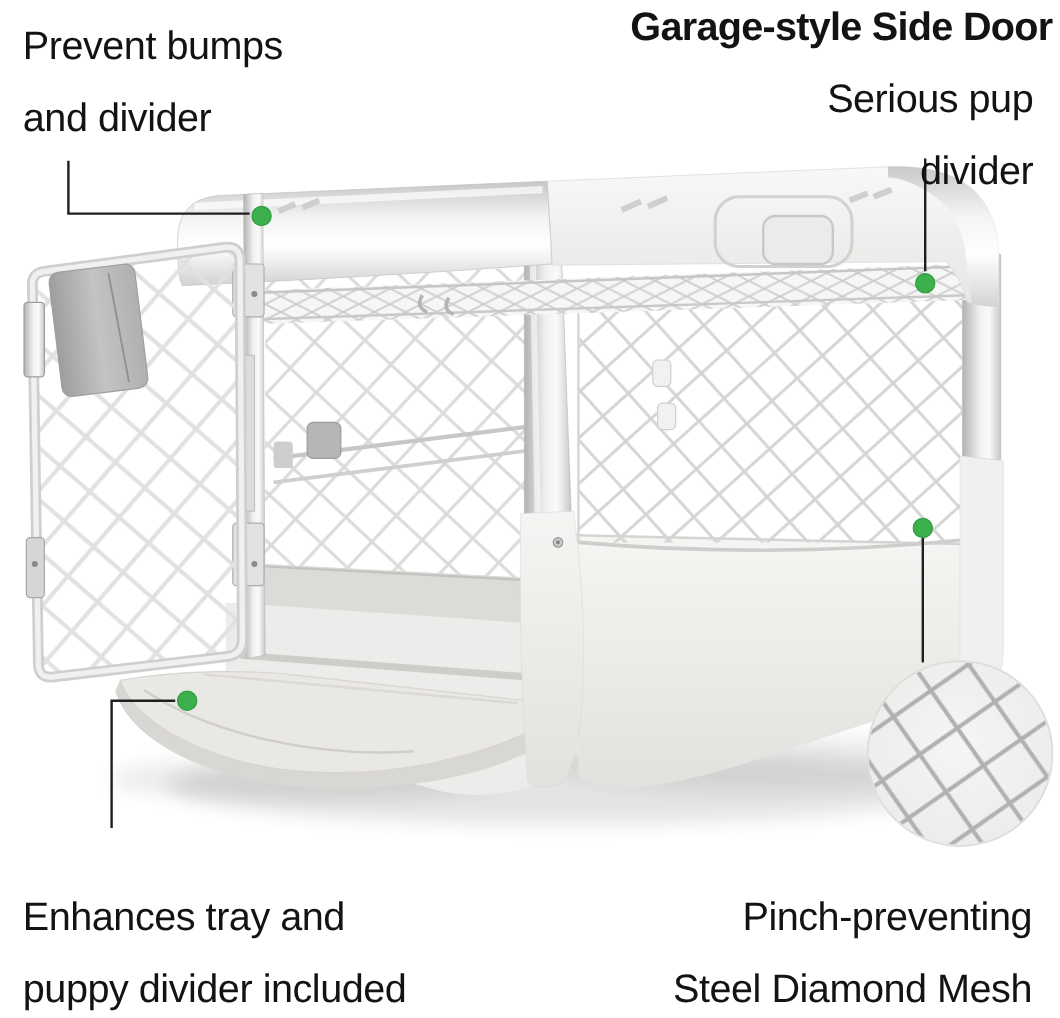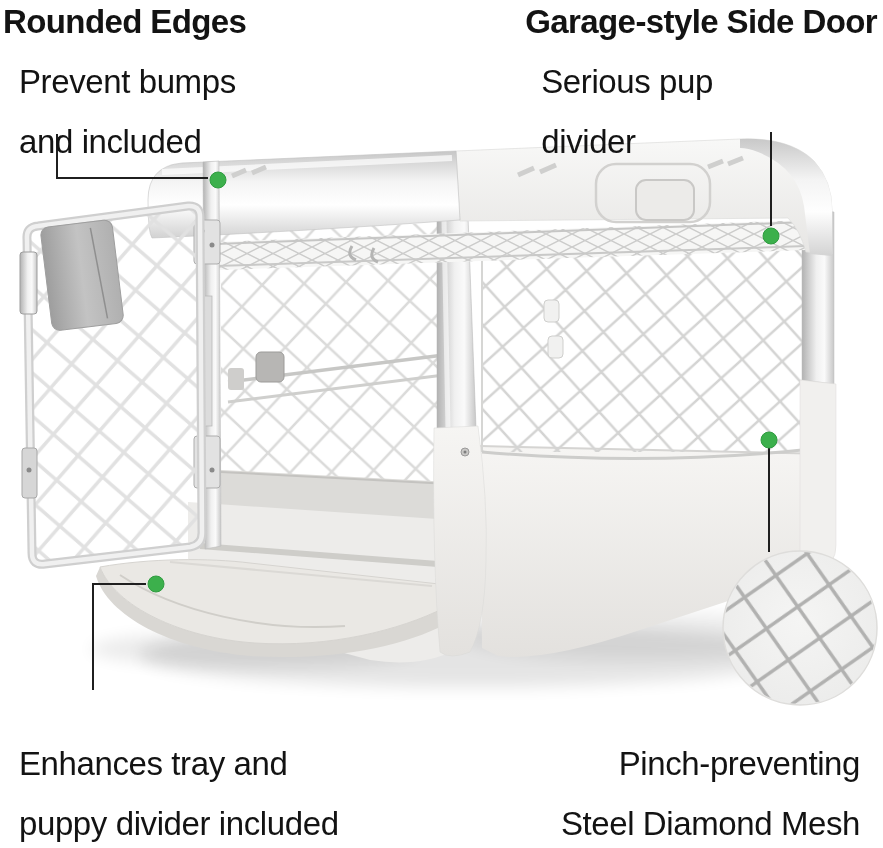--- a/index.html
+++ b/index.html
@@ -10,21 +10,21 @@
   html,body{margin:0;padding:0;background:var(--bg);}
   .canvas{
     position:relative;width:883px;height:848px;background:var(--bg);
     font-family:"Liberation Sans", sans-serif;color:var(--ink);overflow:hidden;
   }
   .photo{position:absolute;left:0;top:0;width:883px;height:848px;}
   .callout{position:absolute;white-space:nowrap;}
   .callout .t{font-size:33px;font-weight:700;line-height:44px;letter-spacing:-0.6px;margin:0;}
   .callout .l{font-size:33px;font-weight:400;line-height:44px;letter-spacing:-0.4px;margin:16px;}
   .tl{left:3px;top:0px;text-align:left;}
-  .tr{right:6px;top:0px;}
+  .tr{right:6px;top:0px;text-align:right;}
   .bl{left:3px;top:726px;text-align:left;}
   .br{right:7px;top:726px;text-align:right;}
 </style>
 </head>
 <body>
 
 <div class="canvas">
 
   <svg class="photo" viewBox="0 0 883 848" aria-hidden="true">
     <defs>
@@ -201,23 +201,22 @@
       <circle cx="769" cy="440" r="8" style="fill:var(--accent)" stroke="#2f9c40" stroke-width="1"></circle>
     </g>
 
     <g>
       <circle cx="800" cy="628" r="77" fill="url(#gCircle)" stroke="#dedddb" stroke-width="1.5"></circle>
       <rect x="716" y="544" width="168" height="168" fill="url(#pMeshZoom)" clip-path="url(#clipCircle)"></rect>
     </g>
   </svg>
 
   <div class="callout tl">
-    <p class="t">Rounded Edges</p>
     <p class="l">Prevent bumps</p>
-    <p class="l">and included</p>
+    <p class="l">and divider</p>
   </div>
 
   <div class="callout tr">
     <p class="t">Garage-style Side Door</p>
     <p class="l">Serious pup</p>
     <p class="l">divider</p>
   </div>
 
   <div class="callout bl">
     <p class="l">Enhances tray and</p>

